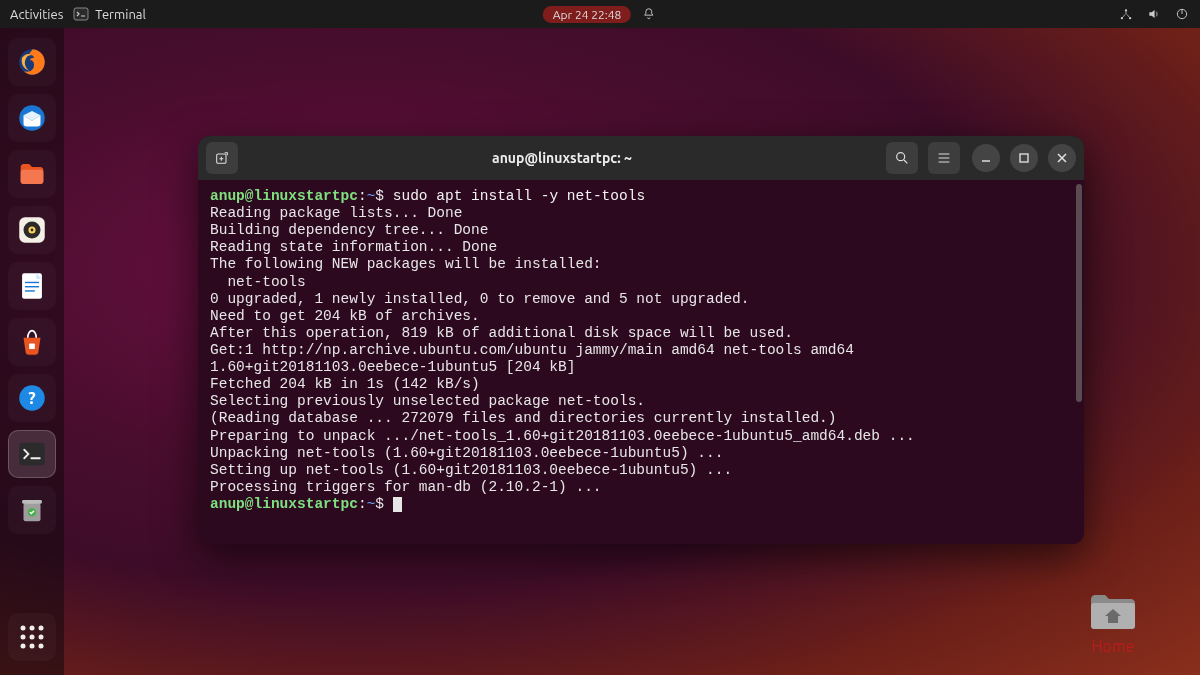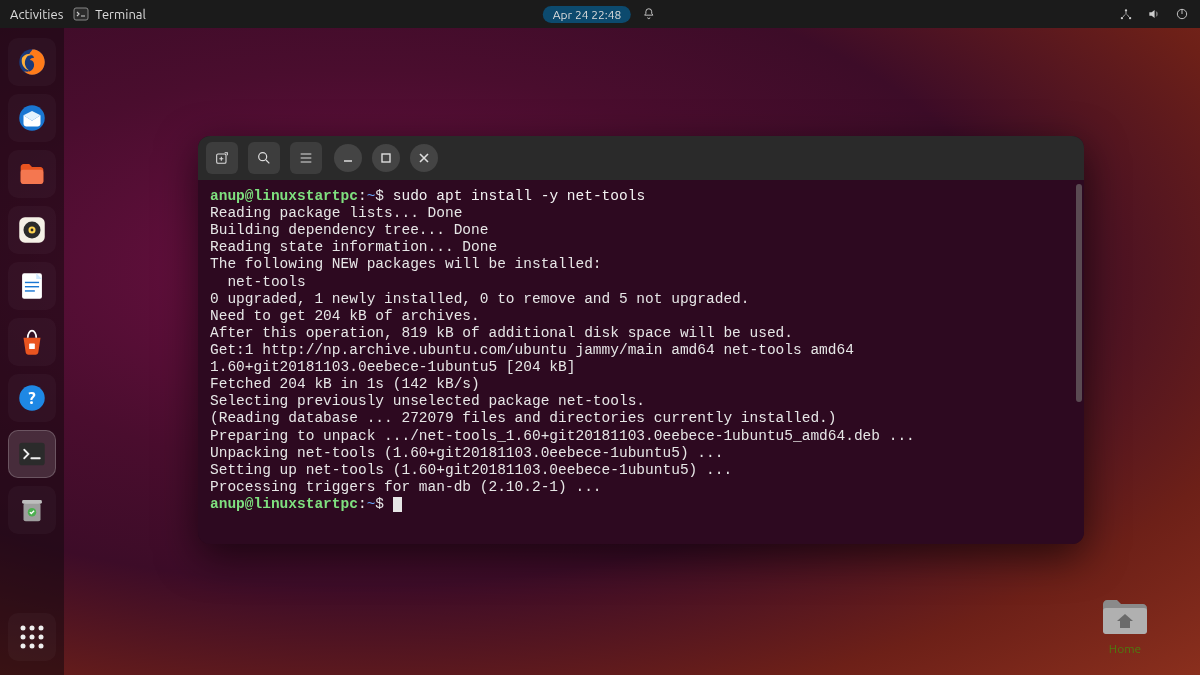--- a/index.html
+++ b/index.html
@@ -9,41 +9,41 @@
   background: radial-gradient(ellipse at 30% 40%, #6d1043 0%, #4a0d2e 35%, #3d0c28 55%, #6d2018 80%, #8a2f1d 100%);
   overflow: hidden; position: relative;
   color: #e8e8e8; font-size: 13px;
 }
 
 .topbar {
   height: 28px; background: #1b1b1b; display: flex; align-items: center;
   padding: 0 10px; gap: 10px; font-size: 13px; color: #ddd;
 }
 .topbar .center { position: absolute; left: 50%; transform: translateX(-50%); display: flex; align-items: center; gap: 10px;}
-.topbar .datepill { background: #0c4a6e; padding: 2px 10px; border-radius: 10px; font-size: 12px;}
+.topbar .datepill { background: #7f1d1d; padding: 2px 10px; border-radius: 10px; font-size: 12px;}
 .topbar .right { margin-left: auto; display: flex; gap: 12px; align-items: center;}
 .topbar .app { display: flex; align-items: center; gap: 6px;}
 .ic { display:inline-flex; width:16px; height:16px; align-items:center; justify-content:center;}
 
 .dock {
   position: absolute; left: 0; top: 28px; bottom: 0; width: 64px;
   background: rgba(20,10,15,0.55); display: flex; flex-direction: column;
   align-items: center; padding-top: 10px; gap: 8px;
 }
 .dock .launcher {
   width: 48px; height: 48px; border-radius: 10px; display:flex;
   align-items:center; justify-content:center; font-size: 26px;
   background: rgba(255,255,255,0.03); cursor:pointer;
 }
 .dock .launcher.active { background: rgba(255,255,255,0.14); border:1px solid rgba(255,255,255,0.2);}
 .dock .grid { margin-top:auto; margin-bottom:14px; }
 
 .desktop-icon {
-  position:absolute; right:40px; bottom:20px; width:70px; text-align:center;
-  color:#4d7c0f; font-size:12px;
+  position:absolute; right:52px; bottom:20px; width:70px; text-align:center;
+  color:#b91c1c; font-size:16px;
 }
 .desktop-icon .foldersvg { width:52px; height:44px; margin:0 auto 4px;}
 
 .termwin {
   position:absolute; left:198px; top:136px; width:886px; height:408px;
   background:#2b0a1f; border-radius:12px; overflow:hidden;
   box-shadow: 0 12px 40px rgba(0,0,0,0.6);
   display:flex; flex-direction:column;
 }
 .titlebar {
@@ -216,20 +216,21 @@
 
 <div class="termwin">
   <div class="titlebar">
     <div class="tbtn">
       <svg width="16" height="16" viewBox="0 0 24 24">
           <rect x="4" y="6" width="14" height="14" rx="2" fill="none" stroke="#ddd" stroke-width="1.6"></rect>
           <path d="M16 4h4v4" stroke="#ddd" stroke-width="1.6" fill="none"></path>
           <path d="M11 10v6M8 13h6" stroke="#ddd" stroke-width="1.6"></path>
         </svg>
     </div>
+    <div class="title">anup@linuxstartpc: ~</div>
     <div class="tbtn">
       <svg width="16" height="16" viewBox="0 0 24 24">
           <circle cx="10" cy="10" r="6" fill="none" stroke="#ddd" stroke-width="1.8"></circle>
           <path d="M15 15l5 5" stroke="#ddd" stroke-width="1.8"></path>
         </svg>
     </div>
     <div class="tbtn">
       <svg width="16" height="16" viewBox="0 0 24 24">
           <path d="M4 6h16M4 12h16M4 18h16" stroke="#ddd" stroke-width="1.8"></path>
         </svg>

